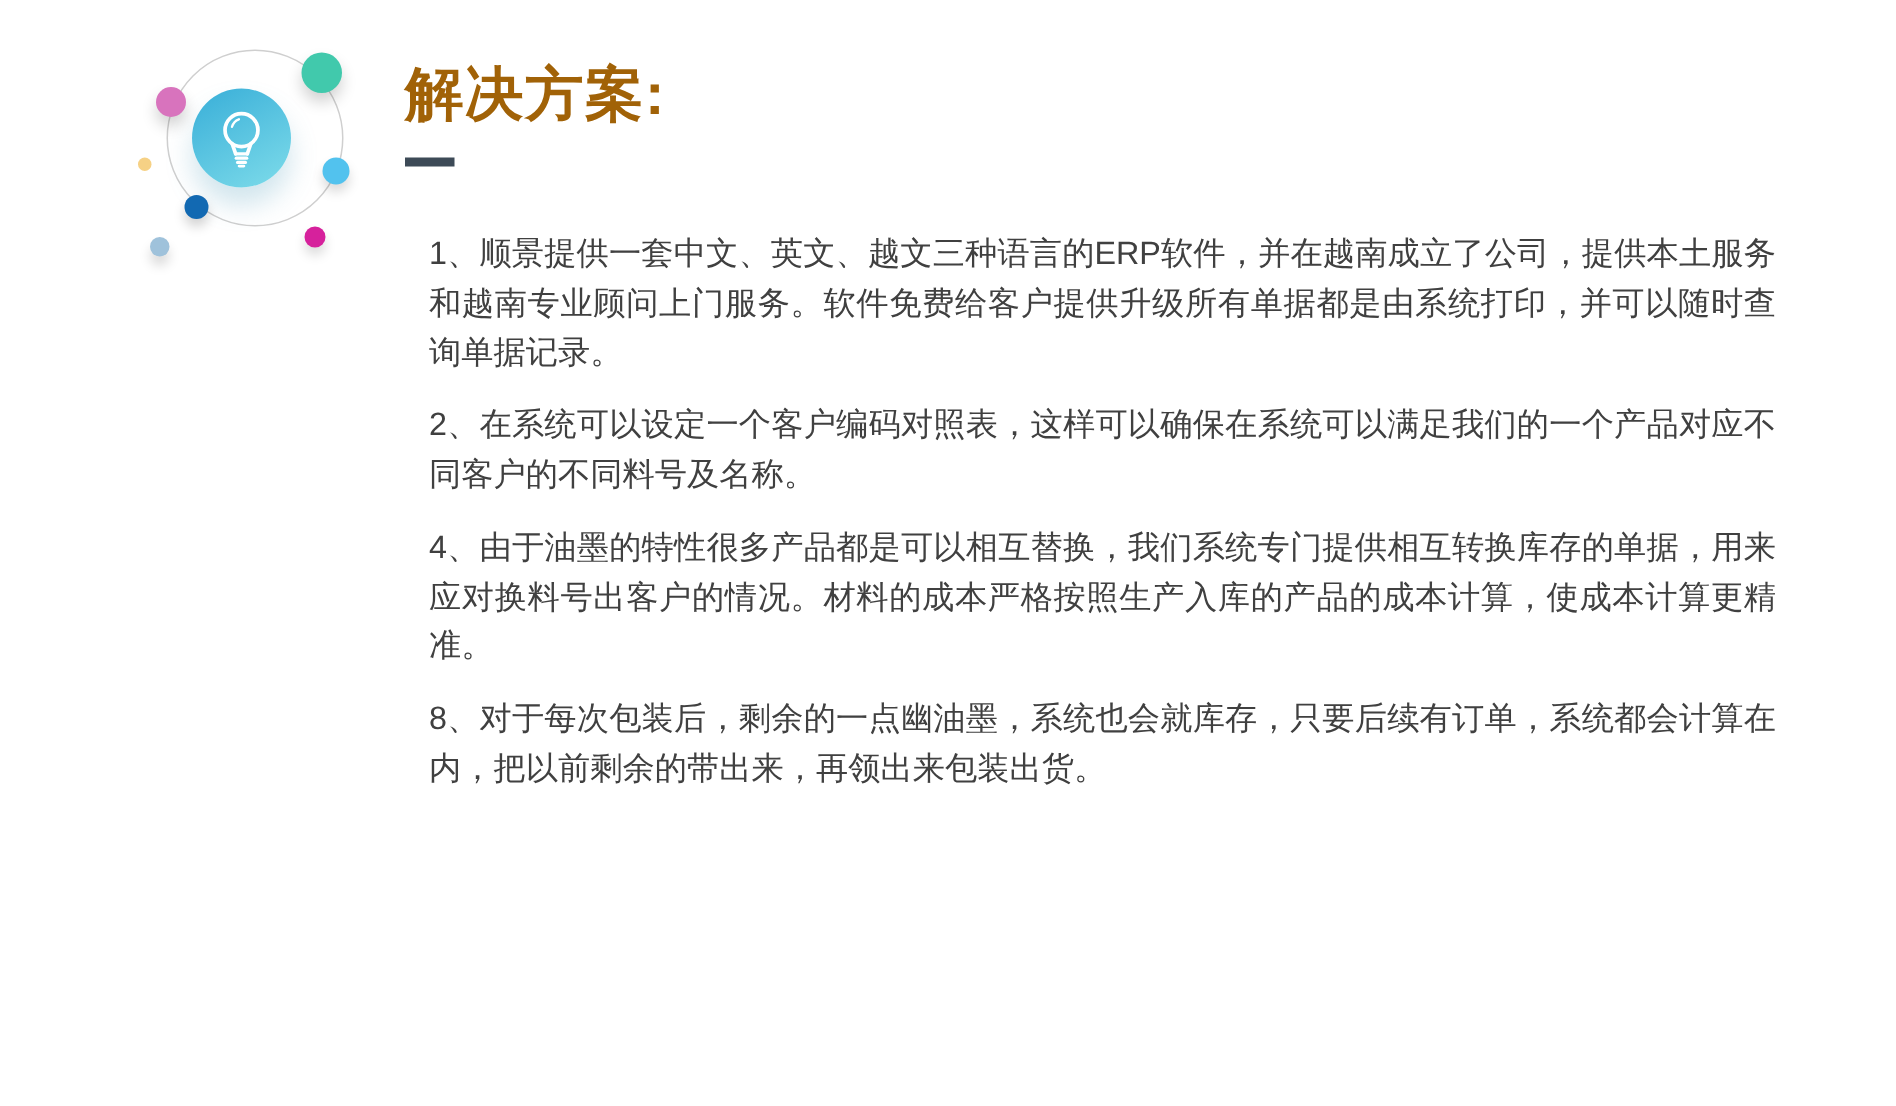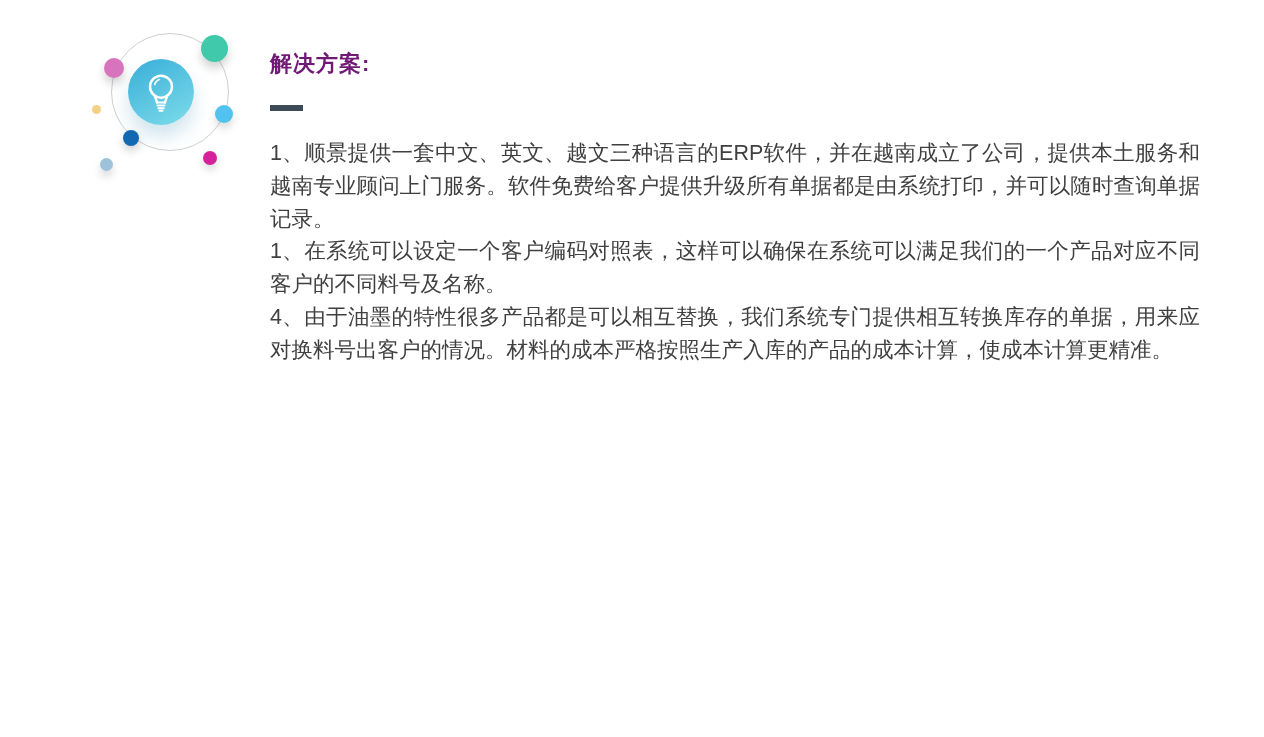--- a/index.html
+++ b/index.html
@@ -34,38 +34,38 @@
   .dot-pink     { left: 104px; top: 58px;  width: 20px; height: 20px; box-shadow: 0 6px 10px rgba(0,0,0,0.18); }
   .dot-yellow   { left: 92px;  top: 105px; width: 9px;  height: 9px; }
   .dot-skyblue  { left: 215px; top: 105px; width: 18px; height: 18px; box-shadow: 0 5px 8px rgba(0,0,0,0.15); }
   .dot-darkblue { left: 123px; top: 130px; width: 16px; height: 16px; box-shadow: 0 5px 8px rgba(0,0,0,0.18); }
   .dot-bluegray { left: 100px; top: 158px; width: 13px; height: 13px; box-shadow: 0 6px 8px rgba(0,0,0,0.15); }
   .dot-magenta  { left: 203px; top: 151px; width: 14px; height: 14px; box-shadow: 0 5px 8px rgba(0,0,0,0.15); }
 
   
   .title {
     position: absolute; left: 270px; top: 44px;
-    font-size: 22px; line-height: 40px; font-weight: 700;
-    color: #701a75; letter-spacing: 1px;
+    font-size: 39px; line-height: 40px; font-weight: 700;
+    color: #a16207; letter-spacing: 1px;
   }
   .title-dash {
     position: absolute; left: 270px; top: 105px;
     width: 33px; height: 6px;
     background: #3d4a57;
   }
 
   
   .body-text {
     position: absolute; left: 270px; top: 137px;
     width: 930px;
     font-size: 21.5px; line-height: 32.75px;
     color: #404040;
     text-align: justify;
   }
-  .body-text p { margin: 0; }
+  .body-text p { margin: 16px; }
 </style>
 </head>
 <body>
 
 <div class="page">
 
   <div class="icon-cluster">
     <div class="ring"></div>
     <div class="bulb-badge" style="background: linear-gradient(150deg, rgb(56, 174, 216), rgb(126, 220, 234));">
       <svg width="58" height="58" viewBox="0 0 66 66">
@@ -88,17 +88,18 @@
     <span class="dot dot-darkblue" style="background: rgb(18, 105, 178);"></span>
     <span class="dot dot-bluegray" style="background: rgb(159, 194, 219);"></span>
     <span class="dot dot-magenta" style="background: rgb(214, 33, 156);"></span>
   </div>
 
   <h1 class="title">解决方案:</h1>
   <div class="title-dash" style="background: rgb(61, 74, 87);"></div>
 
   <div class="body-text">
     <p>1、顺景提供一套中文、英文、越文三种语言的ERP软件，并在越南成立了公司，提供本土服务和越南专业顾问上门服务。软件免费给客户提供升级所有单据都是由系统打印，并可以随时查询单据记录。</p>
-    <p>1、在系统可以设定一个客户编码对照表，这样可以确保在系统可以满足我们的一个产品对应不同客户的不同料号及名称。</p>
+    <p>2、在系统可以设定一个客户编码对照表，这样可以确保在系统可以满足我们的一个产品对应不同客户的不同料号及名称。</p>
     <p>4、由于油墨的特性很多产品都是可以相互替换，我们系统专门提供相互转换库存的单据，用来应对换料号出客户的情况。材料的成本严格按照生产入库的产品的成本计算，使成本计算更精准。</p>
+    <p>8、对于每次包装后，剩余的一点幽油墨，系统也会就库存，只要后续有订单，系统都会计算在内，把以前剩余的带出来，再领出来包装出货。</p>
   </div>
 
 </div>
 
 </body></html>

